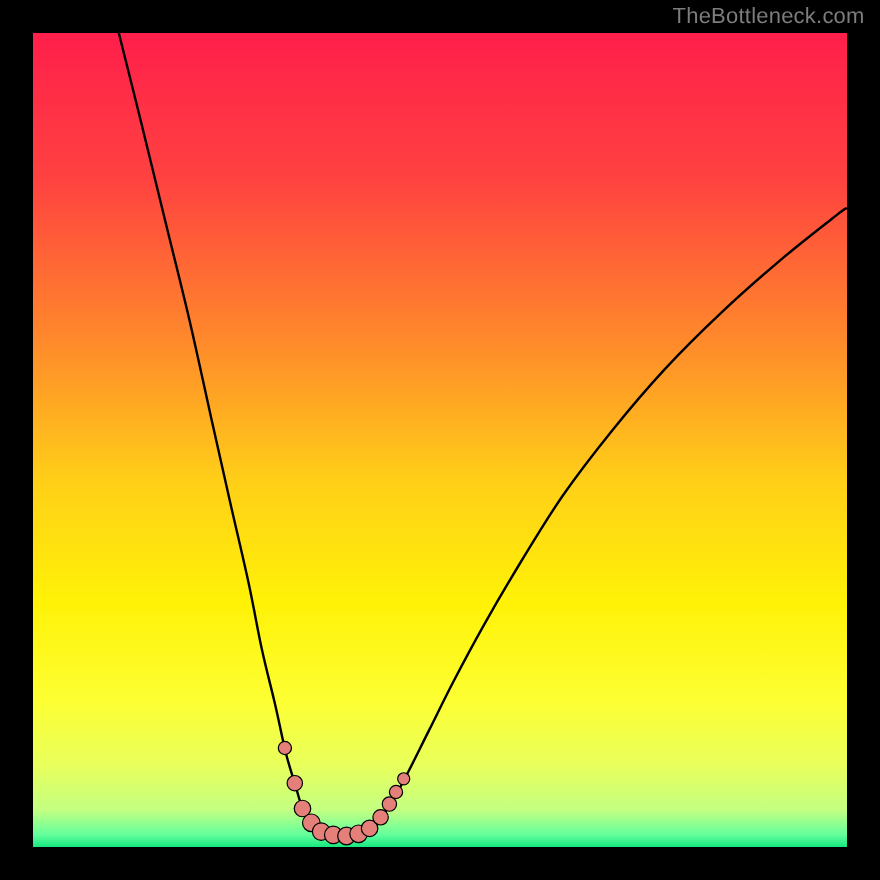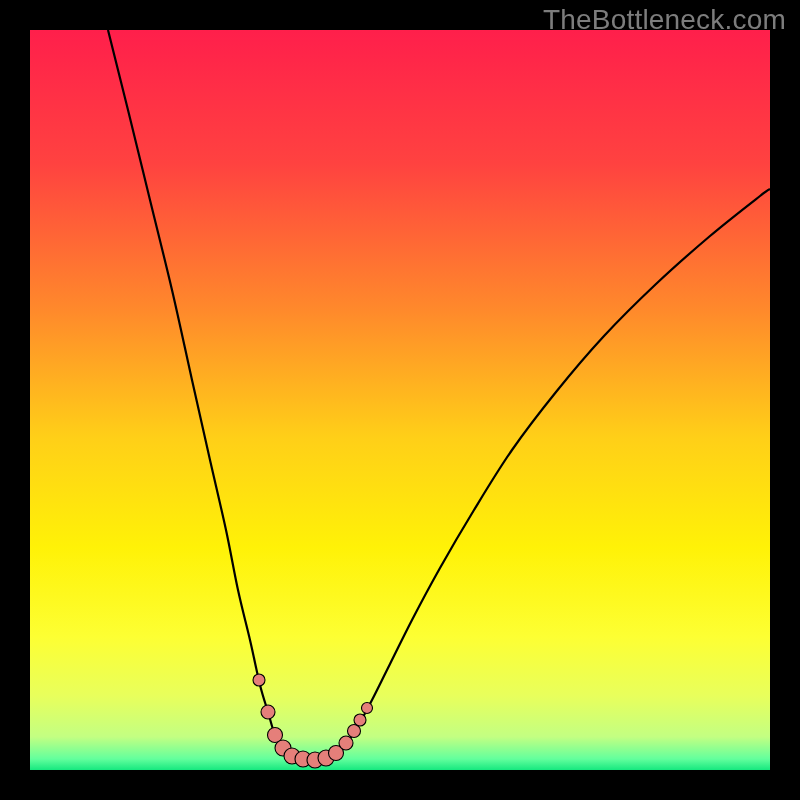--- a/index.html
+++ b/index.html
@@ -15,21 +15,21 @@
     position: absolute;
     left: 0; top: 0;
     width: 800px; height: 800px;
     background: #000;
   }
   .watermark {
     position: absolute;
     top: 4px;
     right: 14px;
     color: #7d7d7d;
-    font-size: 28px;
+    font-size: 20px;
     font-weight: 400;
     letter-spacing: 0.2px;
   }
   svg {
     position: absolute;
     left: 0; top: 0;
   }
 </style>
 </head>
 <body>

